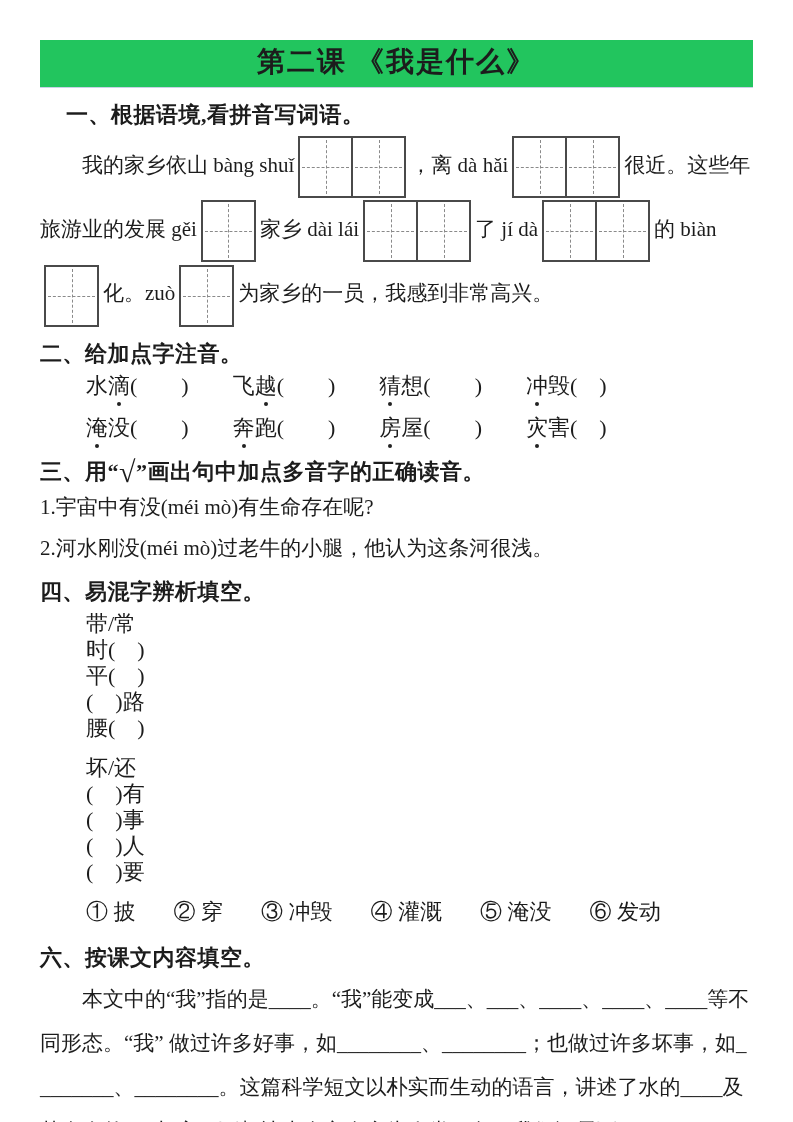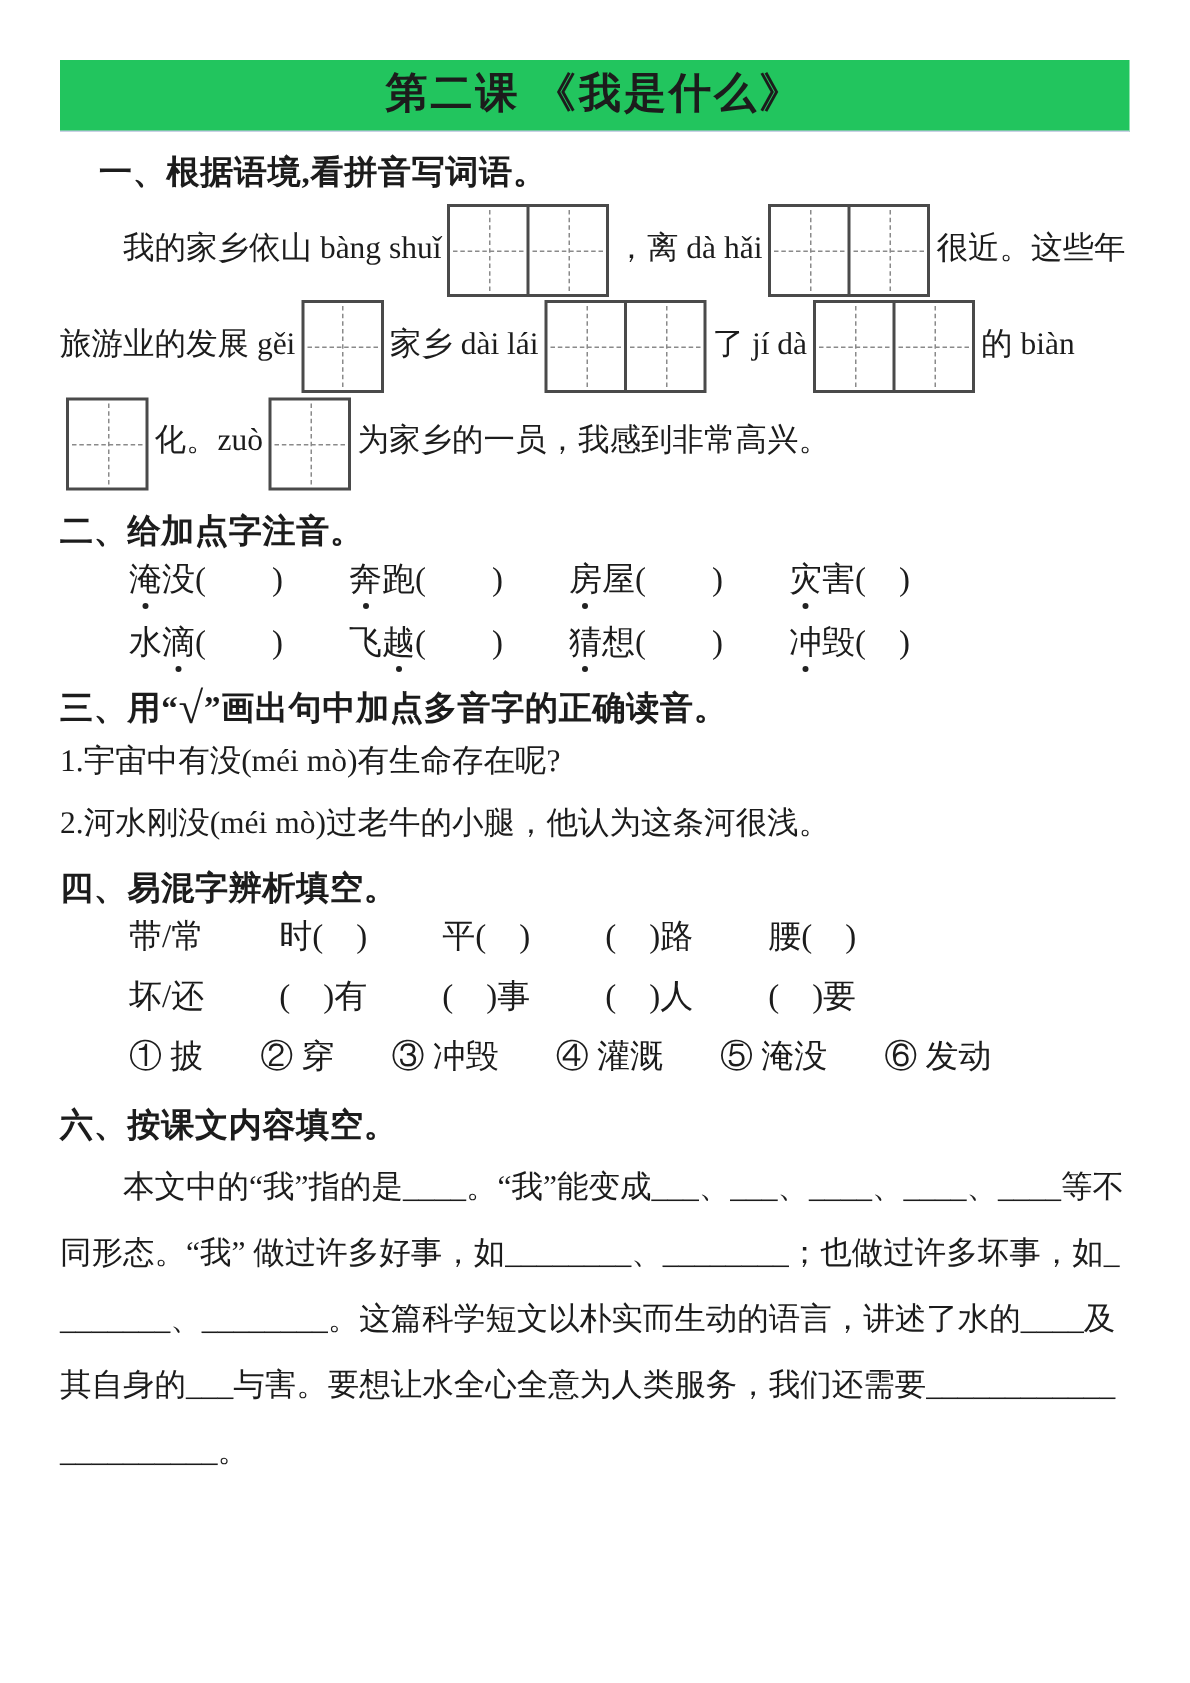--- a/index.html
+++ b/index.html
@@ -51,22 +51,22 @@
   .dotted{position:relative;display:inline-block;}
   .dotted::after{
     content:"";position:absolute;width:4px;height:4px;border-radius:50%;
     background:#222;left:50%;margin-left:-2px;bottom:-7px;
   }
   
   .check{font-size:30px;font-weight:bold;vertical-align:-3px;line-height:0;}
   .sentence{font-size:21px;line-height:33px;margin:4px 0 8px 0;}
   
   .confuse-row{
-    display:flex;gap:50px;padding-left:46px;
-    font-size:22px;margin:0 0 14px 0;line-height:26px;
+    display:flex;padding-left:46px;
+    font-size:22px;margin:0 0 14px 0;line-height:26px;flex-direction:column;
   }
   
   .option-row{
     display:flex;gap:38px;padding-left:46px;
     font-size:22px;margin:4px 0 18px 0;line-height:26px;
   }
   .fill-row{
     display:flex;justify-content:space-between;
     font-size:22px;margin:0 0 8px 0;line-height:26px;
   }
@@ -104,30 +104,30 @@
         <span class="tz-cell"></span>
       </span><span>的 biàn</span><span class="tz-box">
         <span class="tz-cell"></span>
       </span><span>化。zuò</span><span class="tz-box">
         <span class="tz-cell"></span>
       </span><span>为家乡的一员，我感到非常高兴。</span>
   </p>
 
   <div class="sec-head">二、给加点字注音。</div>
   <div class="annot-row">
+    <span><span>水</span><span class="dotted">滴</span><span>(　　)</span></span>
+    <span><span>飞</span><span class="dotted">越</span><span>(　　)</span></span>
+    <span><span></span><span class="dotted">猜</span><span>想(　　)</span></span>
+    <span><span></span><span class="dotted">冲</span><span>毁(　)</span></span>
+  </div>
+  <div class="annot-row">
     <span><span></span><span class="dotted">淹</span><span>没(　　)</span></span>
     <span><span></span><span class="dotted">奔</span><span>跑(　　)</span></span>
     <span><span></span><span class="dotted">房</span><span>屋(　　)</span></span>
     <span><span></span><span class="dotted">灾</span><span>害(　)</span></span>
-  </div>
-  <div class="annot-row">
-    <span><span>水</span><span class="dotted">滴</span><span>(　　)</span></span>
-    <span><span>飞</span><span class="dotted">越</span><span>(　　)</span></span>
-    <span><span></span><span class="dotted">猜</span><span>想(　　)</span></span>
-    <span><span></span><span class="dotted">冲</span><span>毁(　)</span></span>
   </div>
 
   <div class="sec-head">
     <span>三、用“</span><span class="check">√</span><span>”画出句中加点多音字的正确读音。</span>
   </div>
   <p class="sentence">1.宇宙中有没(méi mò)有生命存在呢?</p>
   <p class="sentence">2.河水刚没(méi mò)过老牛的小腿，他认为这条河很浅。</p>
 
   <div class="sec-head">四、易混字辨析填空。</div>
   <div class="confuse-row">

